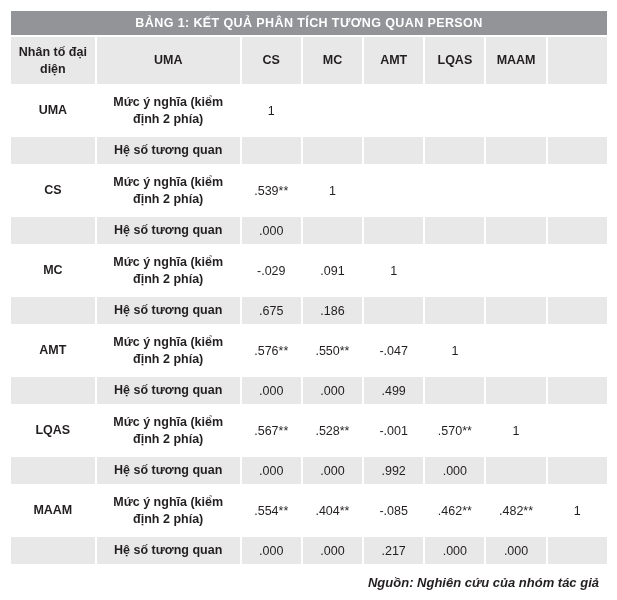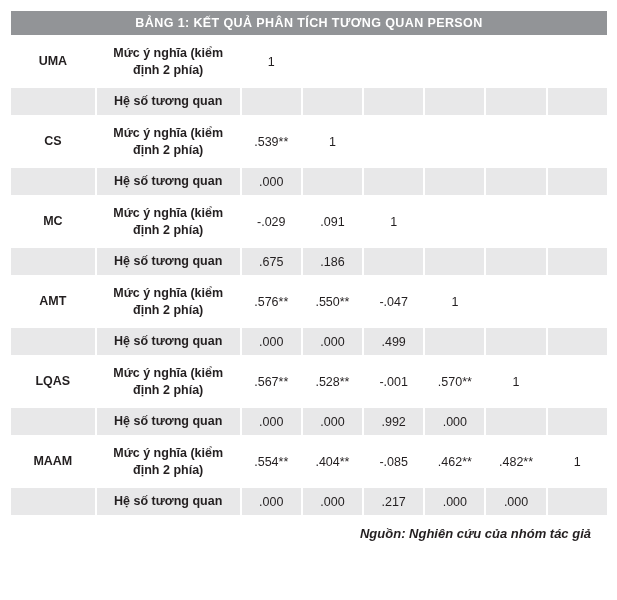--- a/index.html
+++ b/index.html
@@ -9,21 +9,21 @@
   }
   body {
     width: 617px;
     height: 600px;
     overflow: hidden;
     box-sizing: border-box;
     font-family: "Liberation Sans", "DejaVu Sans", sans-serif;
     color: #231f20;
   }
   .page {
-    padding: 9px 16px 0 9px;
+    padding: 9px 8px 0 9px;
   }
   table.corr-table {
     border-collapse: separate;
     border-spacing: 2px;
     table-layout: fixed;
     width: 600px;
   }
   col.c-factor { width: 82px; }
   col.c-label  { width: 140px; }
   col.c-val    { width: 58px; }
@@ -87,20 +87,30 @@
         <col class="c-val">
         <col class="c-val">
       <col class="c-val">
         <col class="c-val">
         <col class="c-val">
     </colgroup>
     <thead>
       <tr>
         <th class="title-cell" colspan="8">BẢNG 1: KẾT QUẢ PHÂN TÍCH TƯƠNG QUAN PERSON</th>
       </tr>
+      <tr id="header-row">
+          <th class="col-head">Nhân tố đại diện</th>
+          <th class="col-head">UMA</th>
+          <th class="col-head">CS</th>
+          <th class="col-head">MC</th>
+          <th class="col-head">AMT</th>
+          <th class="col-head">LQAS</th>
+          <th class="col-head">MAAM</th>
+          <th class="col-head"></th>
+        </tr>
     </thead>
     <tbody id="table-body">
         <tr class="row-sig">
           <td class="factor-name">UMA</td>
           <td class="row-label">Mức ý nghĩa (kiểm định 2 phía)</td>
           <td class="value">1</td>
           <td class="value"></td>
           <td class="value"></td>
           <td class="value"></td>
           <td class="value"></td>

